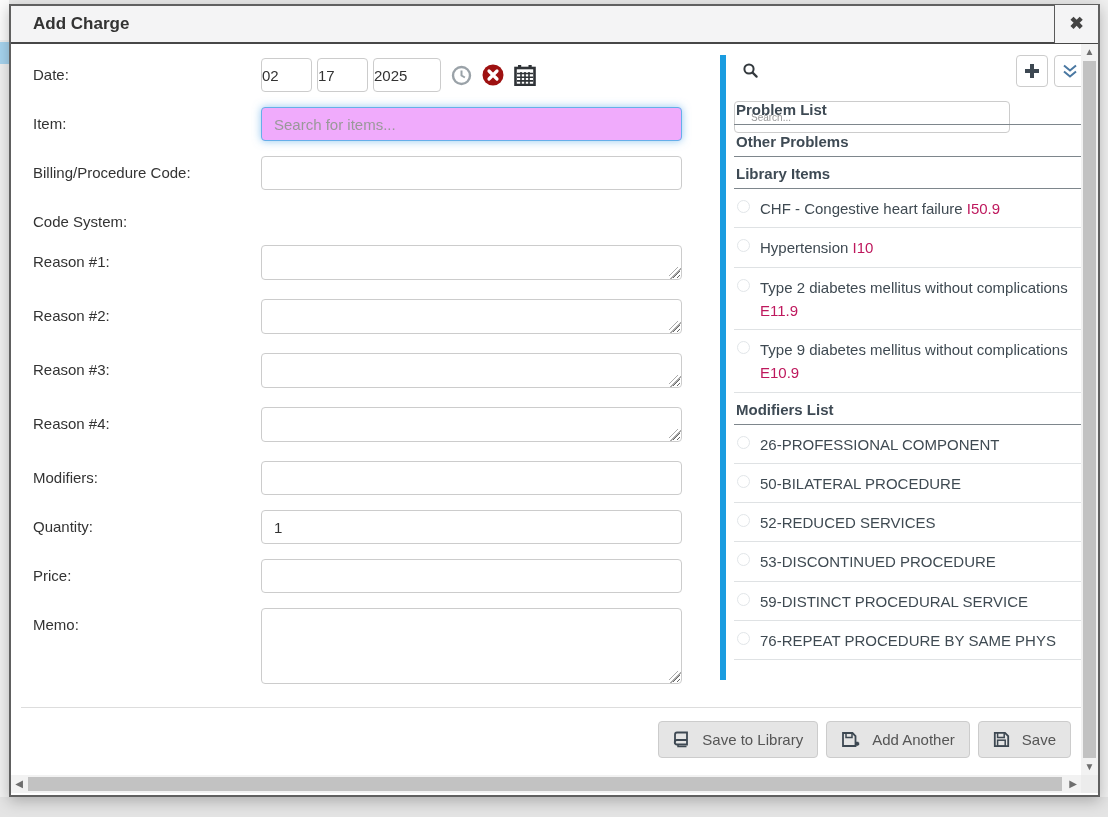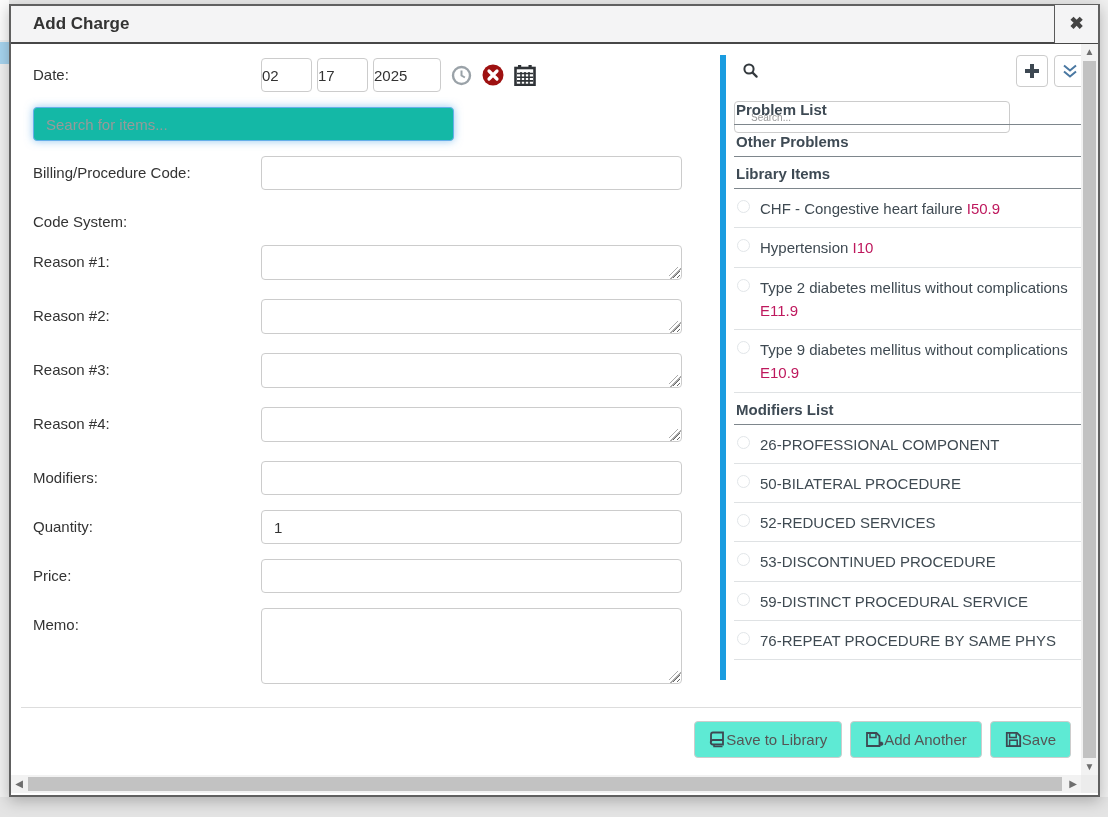--- a/index.html
+++ b/index.html
@@ -40,21 +40,21 @@
   .form-area { position:absolute; left:22px; top:14px; width:665px; }
   .frow { display:flex; margin-bottom:15px; }
   .frow label { width:228px; padding-top:8px; font-size:15px; color:#333; }
   .fctl { flex:1; }
   .txt {
     width:421px; height:34px; border:1px solid #ccc; border-radius:4px;
     font-family:inherit; font-size:15px; color:#333; padding:0 12px; outline:none;
   }
   .txt::placeholder, .ta::placeholder, .psearch::placeholder { color:#999; }
   .txt-focus {
-    background:#14b8a6; border-color:#66afe9;
+    background:#f0abfc; border-color:#66afe9;
     box-shadow:0 0 8px rgba(102,175,233,.7);
   }
   .ta {
     width:421px; border:1px solid #ccc; border-radius:4px; resize:both;
     font-family:inherit; font-size:15px; color:#333; padding:6px 12px; outline:none;
     background:
       linear-gradient(135deg, transparent 0 6px, #aaa 6px 7px, transparent 7px 9px, #aaa 9px 10px, transparent 10px) no-repeat right bottom / 12px 12px;
   }
   .ta.reason { height:35px; }
   .ta.memo { height:76px; }
@@ -92,23 +92,23 @@
   .pcircle {
     position:absolute; left:3px; top:11px; width:13px; height:13px;
     border:1px solid #e2e6e9; border-radius:50%; background:#fff;
   }
   .pcode { color:#be185d; }
 
   
   .footer-divider { position:absolute; left:10px; top:663px; width:1067px; height:0; border-top:1px solid #ddd; }
   .footer { position:absolute; left:0; top:677px; width:1060px; display:flex; justify-content:flex-end; gap:8px; }
   .fbtn {
-    height:37px; border:1px solid #ccc; border-radius:4px; background:#5eead4; cursor:pointer;
+    height:37px; border:1px solid #ccc; border-radius:4px; background:#e5e5e5; cursor:pointer;
     font-family:inherit; font-size:15px; color:#555; padding:0 14px;
-    display:flex; align-items:center; gap:0;
+    display:flex; align-items:center; gap:12px;
   }
 
   
   .vscroll {
     position:absolute; top:0; right:0; width:17px; height:731px;
     background:#f2f2f2; z-index:5;
   }
   .vscroll .arrow-up, .vscroll .arrow-down {
     position:absolute; left:0; width:17px; height:16px; color:#6e6e6e; font-size:10px;
     text-align:center; line-height:16px; cursor:pointer;
@@ -169,20 +169,21 @@
                 <rect x="4" y="1" width="3.2" height="4" fill="#2f3337"></rect>
                 <rect x="14.5" y="1" width="3.2" height="4" fill="#2f3337"></rect>
                 <rect x="1.5" y="4" width="19" height="17" fill="none" stroke="#2f3337" stroke-width="2.6"></rect>
                 <path d="M3 9.5 h16 M3 13.2 h16 M3 16.9 h16 M7 8 v12 M11 8 v12 M15 8 v12" stroke="#2f3337" stroke-width="1.6"></path>
               </svg>
           </button>
         </div>
       </div>
 
       <div class="frow">
+        <label>Item:</label>
         <div class="fctl"><input class="txt txt-focus" placeholder="Search for items..." style=""></div>
       </div>
 
       <div class="frow">
         <label>Billing/Procedure Code:</label>
         <div class="fctl"><input class="txt" style=""></div>
       </div>
 
       <div class="frow">
         <label>Code System:</label>

